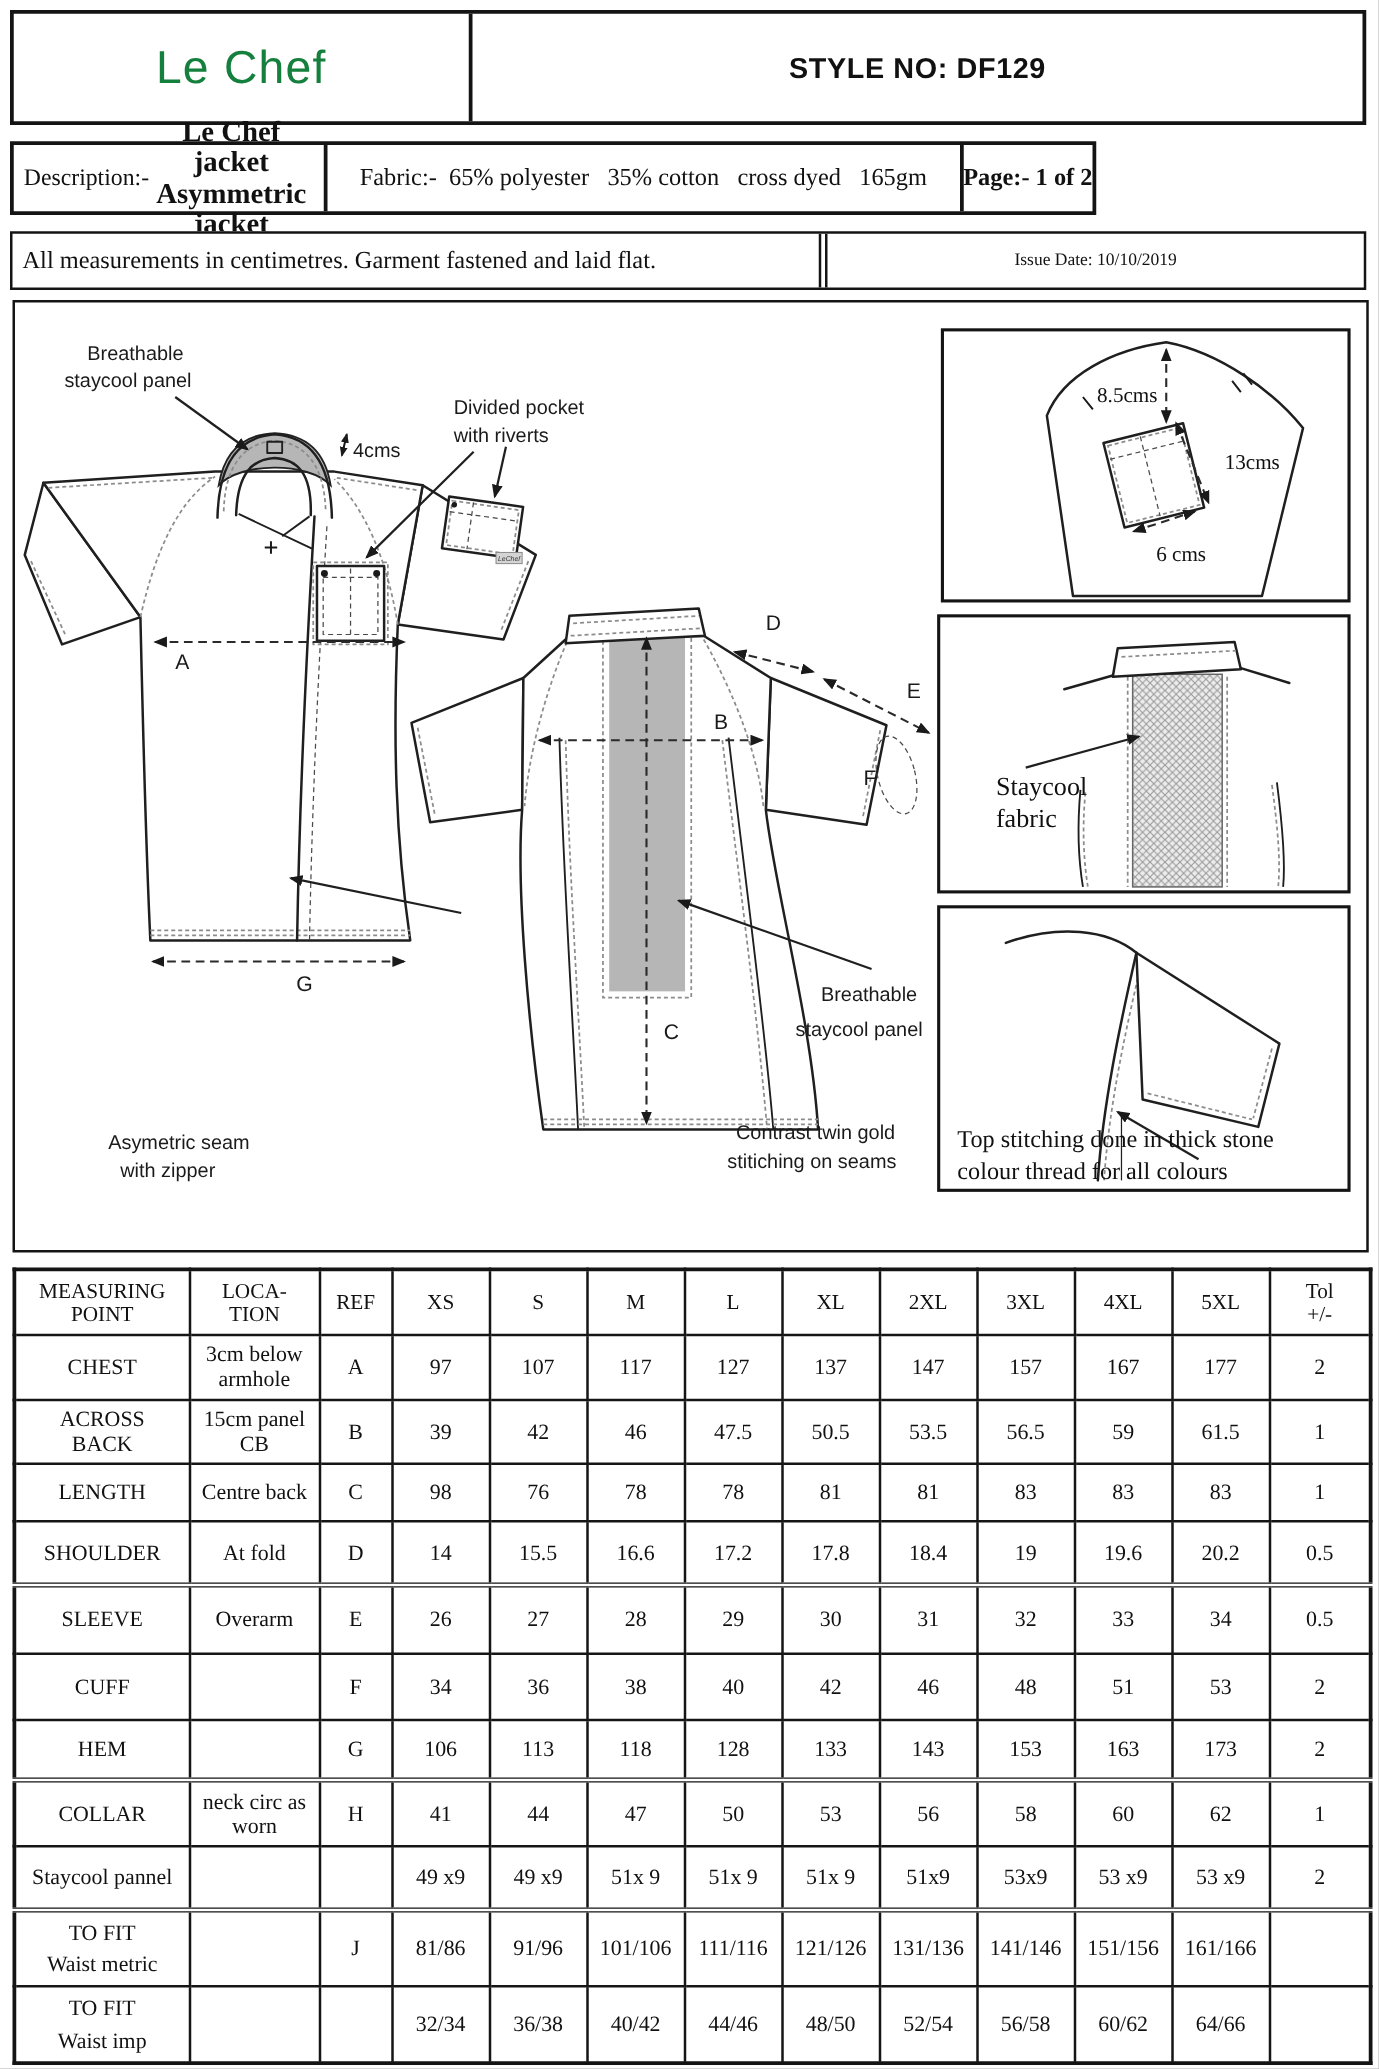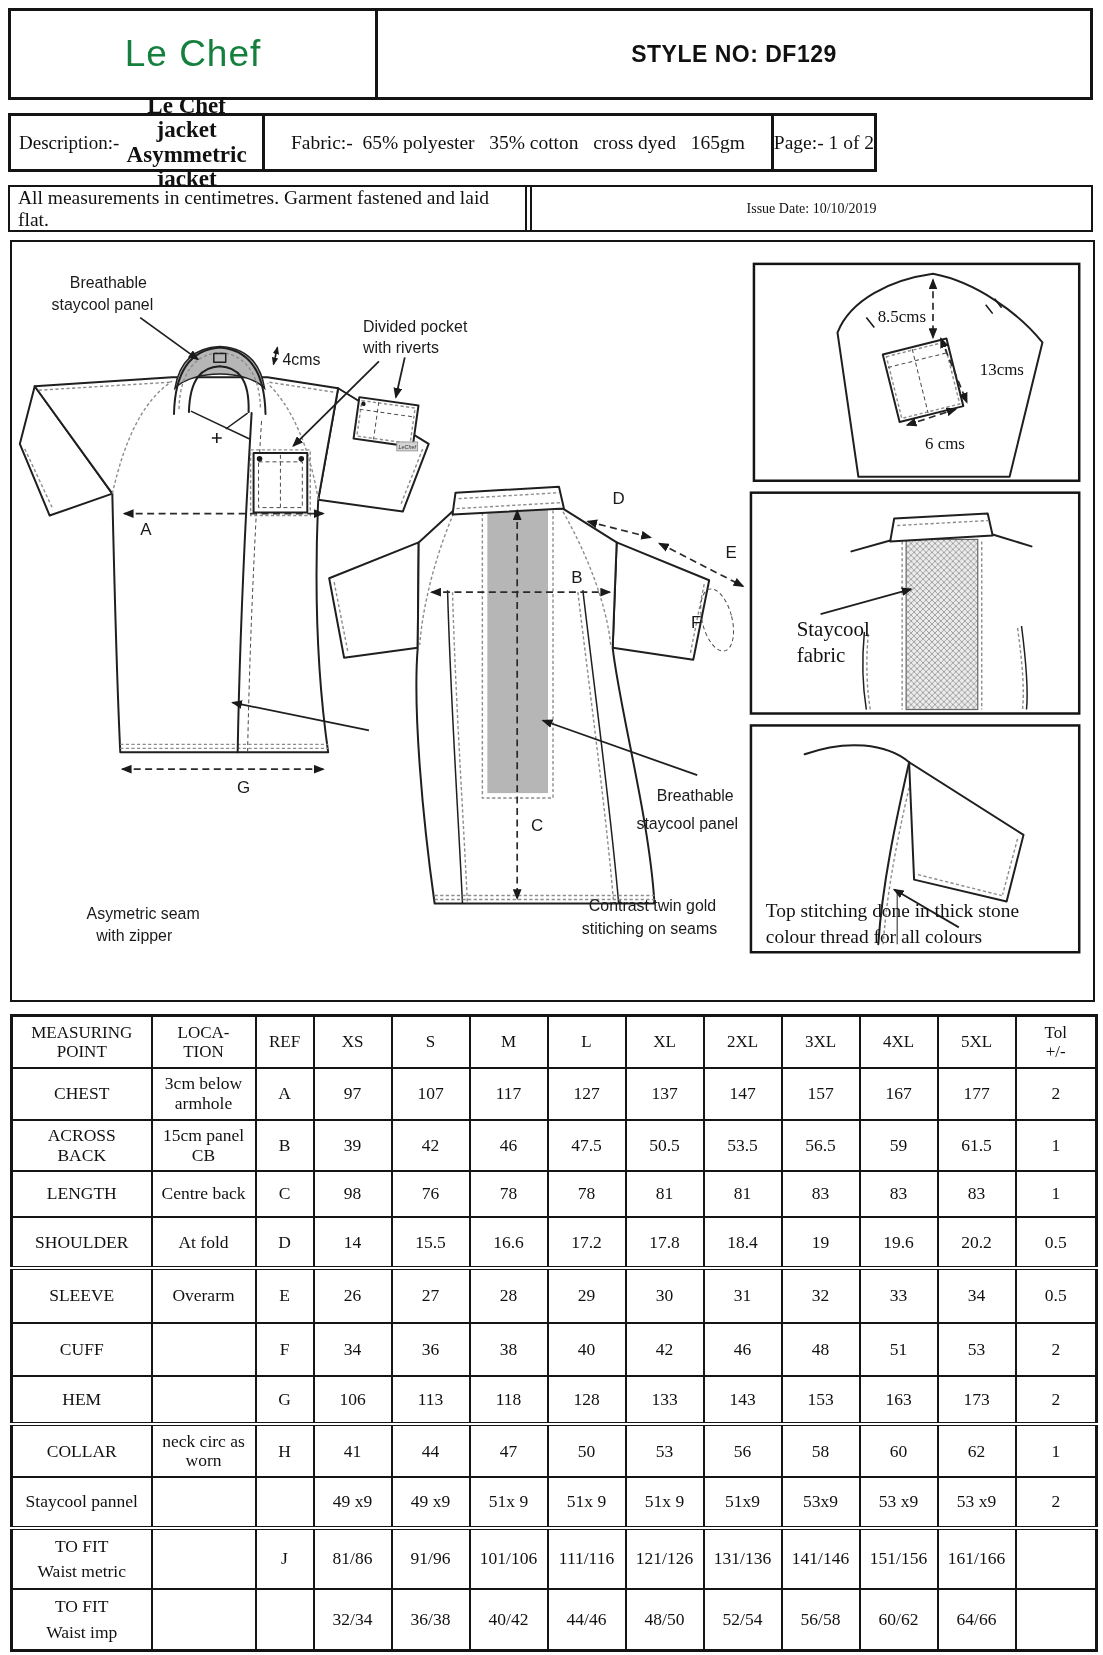--- a/index.html
+++ b/index.html
@@ -15,25 +15,25 @@
   .style-box{flex:1;display:flex;align-items:center;justify-content:center;}
   .style-text{font-family:Liberation Sans, sans-serif;font-weight:bold;font-size:23px;letter-spacing:.5px;}
 
   
   .desc{left:8px;top:113px;width:869px;height:59px;border:3px solid #141414;display:flex;}
   .desc-box{width:369px;border-right:3px solid #141414;display:flex;align-items:center;padding:0 8px;}
   .desc-label{font-size:19px;white-space:pre;}
   .desc-value{flex:1;text-align:center;font-weight:bold;font-size:23px;line-height:1.05;white-space:pre-line;}
   .fabric-box{width:586px;border-right:3px solid #141414;display:flex;align-items:center;padding:0 26px;
               font-size:19.5px;white-space:pre;}
-  .page-box{flex:1;display:flex;align-items:center;justify-content:center;font-size:19.5px;white-space:pre;}
+  .page-box{flex:1;display:flex;align-items:center;justify-content:center;font-size:19.5px;white-space:pre;font-weight:bold;}
 
   
   .note{left:8px;top:185px;width:1085px;height:47px;border:2.5px solid #141414;display:flex;}
-  .note-box{width:517px;border-right:2px solid #141414;display:flex;align-items:center;padding:16px 8px;font-size:19.5px;}
+  .note-box{width:647px;border-right:2px solid #141414;display:flex;align-items:center;padding:16px 8px;font-size:19.5px;}
   .note-gap{width:5px;border-right:2px solid #141414;}
   .date-box{flex:1;display:flex;align-items:center;justify-content:center;font-size:14px;}
 
   
   .draw{left:10px;top:240px;width:1085px;height:762px;border:2.5px solid #141414;}
   .draw svg{display:block;width:100%;height:100%;}
 
   
   .ol  {fill:none;stroke:#1f1f1f;stroke-width:2;stroke-linejoin:round;stroke-linecap:round;}
   .ol15{fill:none;stroke:#1f1f1f;stroke-width:1.5;stroke-linejoin:round;}

